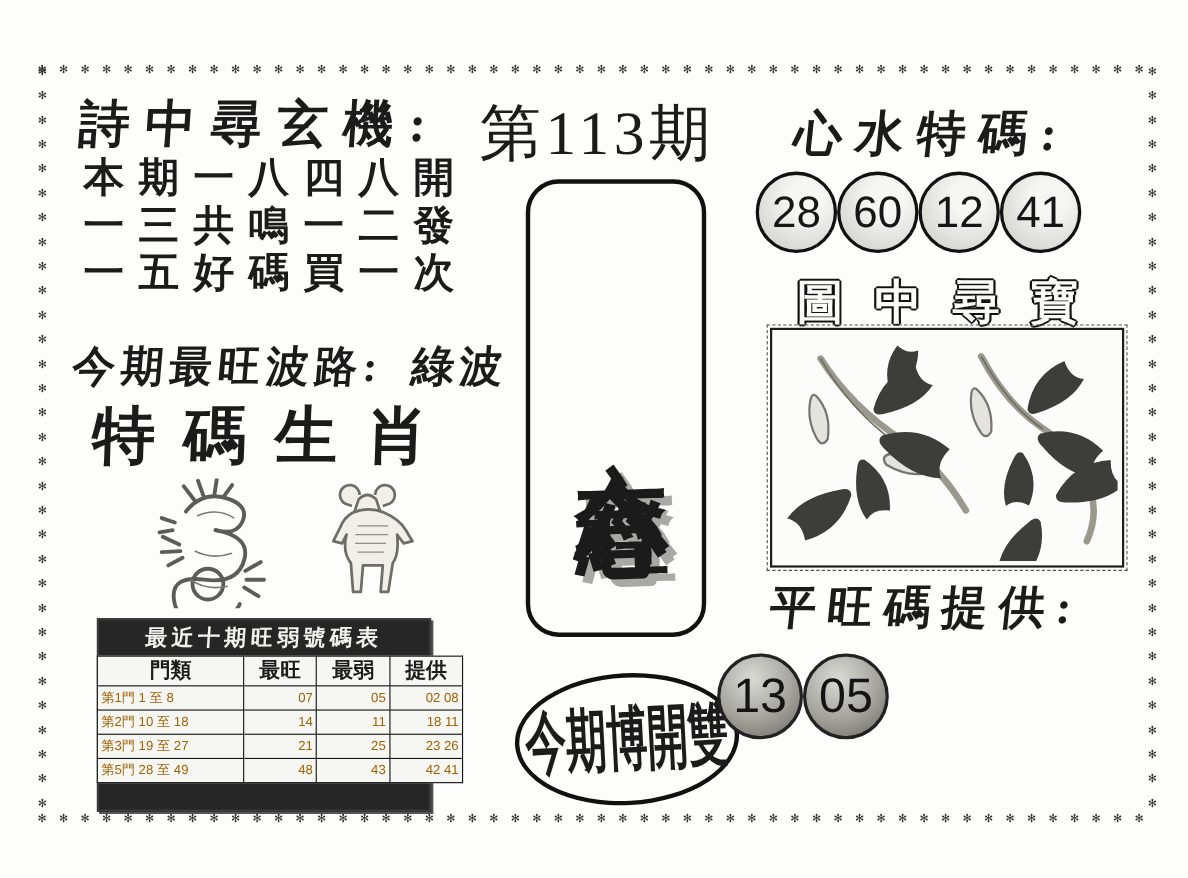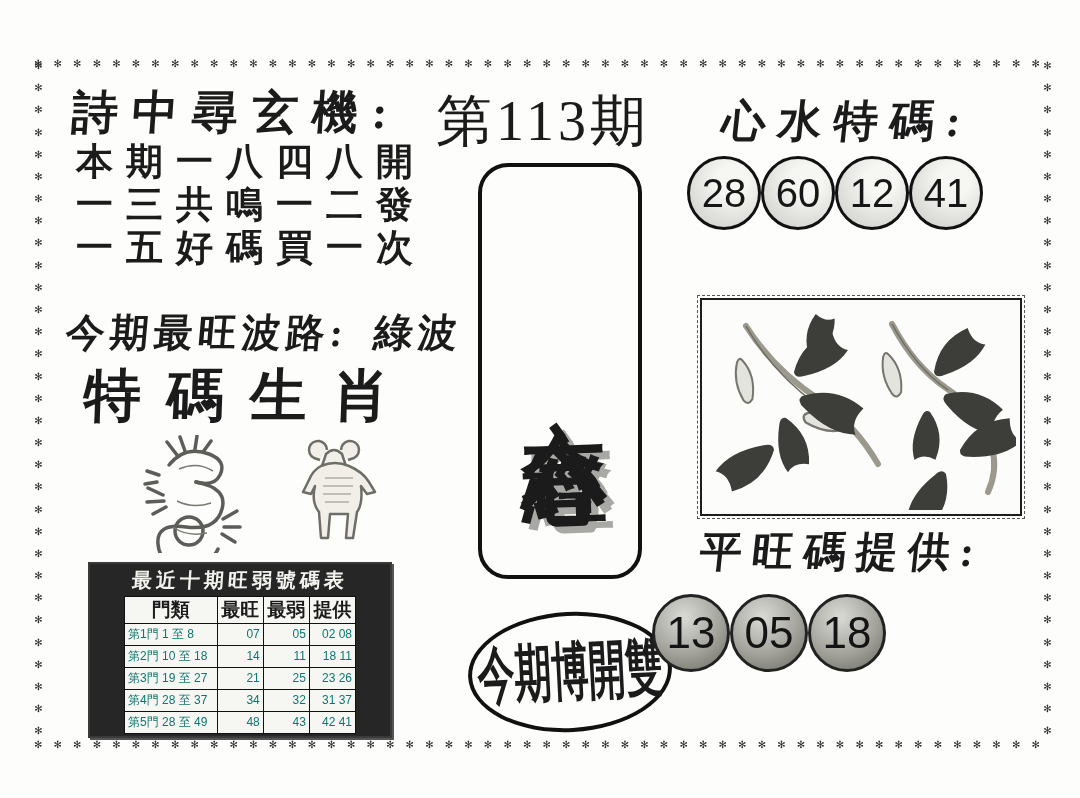--- a/index.html
+++ b/index.html
@@ -30,26 +30,26 @@
   #zodiac-heading{position:absolute;left:84px;top:358px;font-size:57px;font-weight:bold;
                   letter-spacing:26px;transform:skewX(-2deg);}
   #dragon-image{position:absolute;left:133px;top:435px;}
   #goat-image{position:absolute;left:283px;top:428px;}
   
   #table-block{position:absolute;left:88px;top:562px;width:304px;height:176px;
                background:#262626;
                box-shadow:inset 0 0 0 2px #3a3a3a, 2px 2px 0 #555;}
   #table-title{color:#f2f2ee;text-align:center;font-size:20px;font-weight:bold;
                letter-spacing:4px;line-height:36px;height:34px;transform:skewX(-4deg);}
-  #hot-weak-table{border-collapse:collapse;background:#f6f6f2;width:232px;margin:0 auto;
+  #hot-weak-table{border-collapse:collapse;background:#f6f6f2;width:333px;margin:0 auto;
                   font-family:"Liberation Sans", sans-serif;}
   #hot-weak-table th{font-family:"Liberation Serif", serif;font-size:19px;font-weight:bold;
                      border:1px solid #111;padding:2px 2px;line-height:22px;}
   #hot-weak-table td{font-size:12px;border:1px solid #111;padding:2px 3px;line-height:17px;
-                     color:#0f766e;white-space:nowrap;}
+                     color:#a16207;white-space:nowrap;}
   #hot-weak-table td.num{text-align:right;}
   
   #issue-title{position:absolute;left:436px;top:84px;font-size:56px;font-weight:normal;
                letter-spacing:4px;}
   #banner{position:absolute;left:478px;top:163px;width:156px;height:408px;
           border:4px solid #111;border-radius:30px;
           display:flex;align-items:center;justify-content:center;}
   #banner-title{writing-mode:vertical-rl;text-orientation:upright;
                 font-size:84px;font-weight:bold;line-height:1;letter-spacing:10px;
                 text-shadow:7px 7px 0 #a8a8a4;transform:rotate(-2deg);}
@@ -154,26 +154,20 @@
           <td class="num">11</td>
           <td class="num">18  11</td>
         </tr>
         <tr>
           <td>第3門 19 至 27</td>
           <td class="num">21</td>
           <td class="num">25</td>
           <td class="num">23  26</td>
         </tr>
         <tr>
-          <td>第4門 28 至 37</td>
-          <td class="num">34</td>
-          <td class="num">32</td>
-          <td class="num">31  37</td>
-        </tr>
-        <tr>
           <td>第5門 28 至 49</td>
           <td class="num">48</td>
           <td class="num">43</td>
           <td class="num">42  41</td>
         </tr>
       </tbody>
     </table>
   </div>
 
   <div id="issue-title">第113期</div>
@@ -188,20 +182,21 @@
 
   <div id="hot-special-label">心水特碼:</div>
 
   <div class="circle-row" id="hot-circles">
     <div class="circle light">28</div>
     <div class="circle light">60</div>
     <div class="circle light">12</div>
     <div class="circle light">41</div>
   </div>
 
+  <div id="treasure-label">圖中尋寶</div>
 
   <div id="treasure-picture">
     <svg width="314" height="210" viewBox="0 0 314 210">
       <defs>
         <path id="leaf" d="M0 0 q16 -14 36 -8 q-4 10 2 16 q-14 6 -34 -2 q-6 -2 -4 -6 z" fill="#3d3d39"></path>
         <path id="blade" d="M0 0 q18 10 22 34 q-2 8 -8 4 q-16 -14 -18 -34 q0 -6 4 -4 z" fill="#e4e4de" stroke="#77756e" stroke-width="2"></path>
       </defs>
 
       <g>
         <path d="M44 26 q28 44 74 74 q36 26 58 64" fill="none" stroke="#9b988e" stroke-width="6" stroke-linecap="round"></path>
@@ -226,16 +221,15 @@
         <use href="#leaf" transform="translate(244 174) rotate(120) scale(1.5)"></use>
       </g>
     </svg>
   </div>
 
   <div id="flat-code-label">平旺碼提供:</div>
 
   <div class="circle-row" id="flat-circles">
     <div class="circle dark">13</div>
     <div class="circle dark">05</div>
-    <div class="circle dark">18</div>
   </div>
 
 </div>
 
 </body></html>

